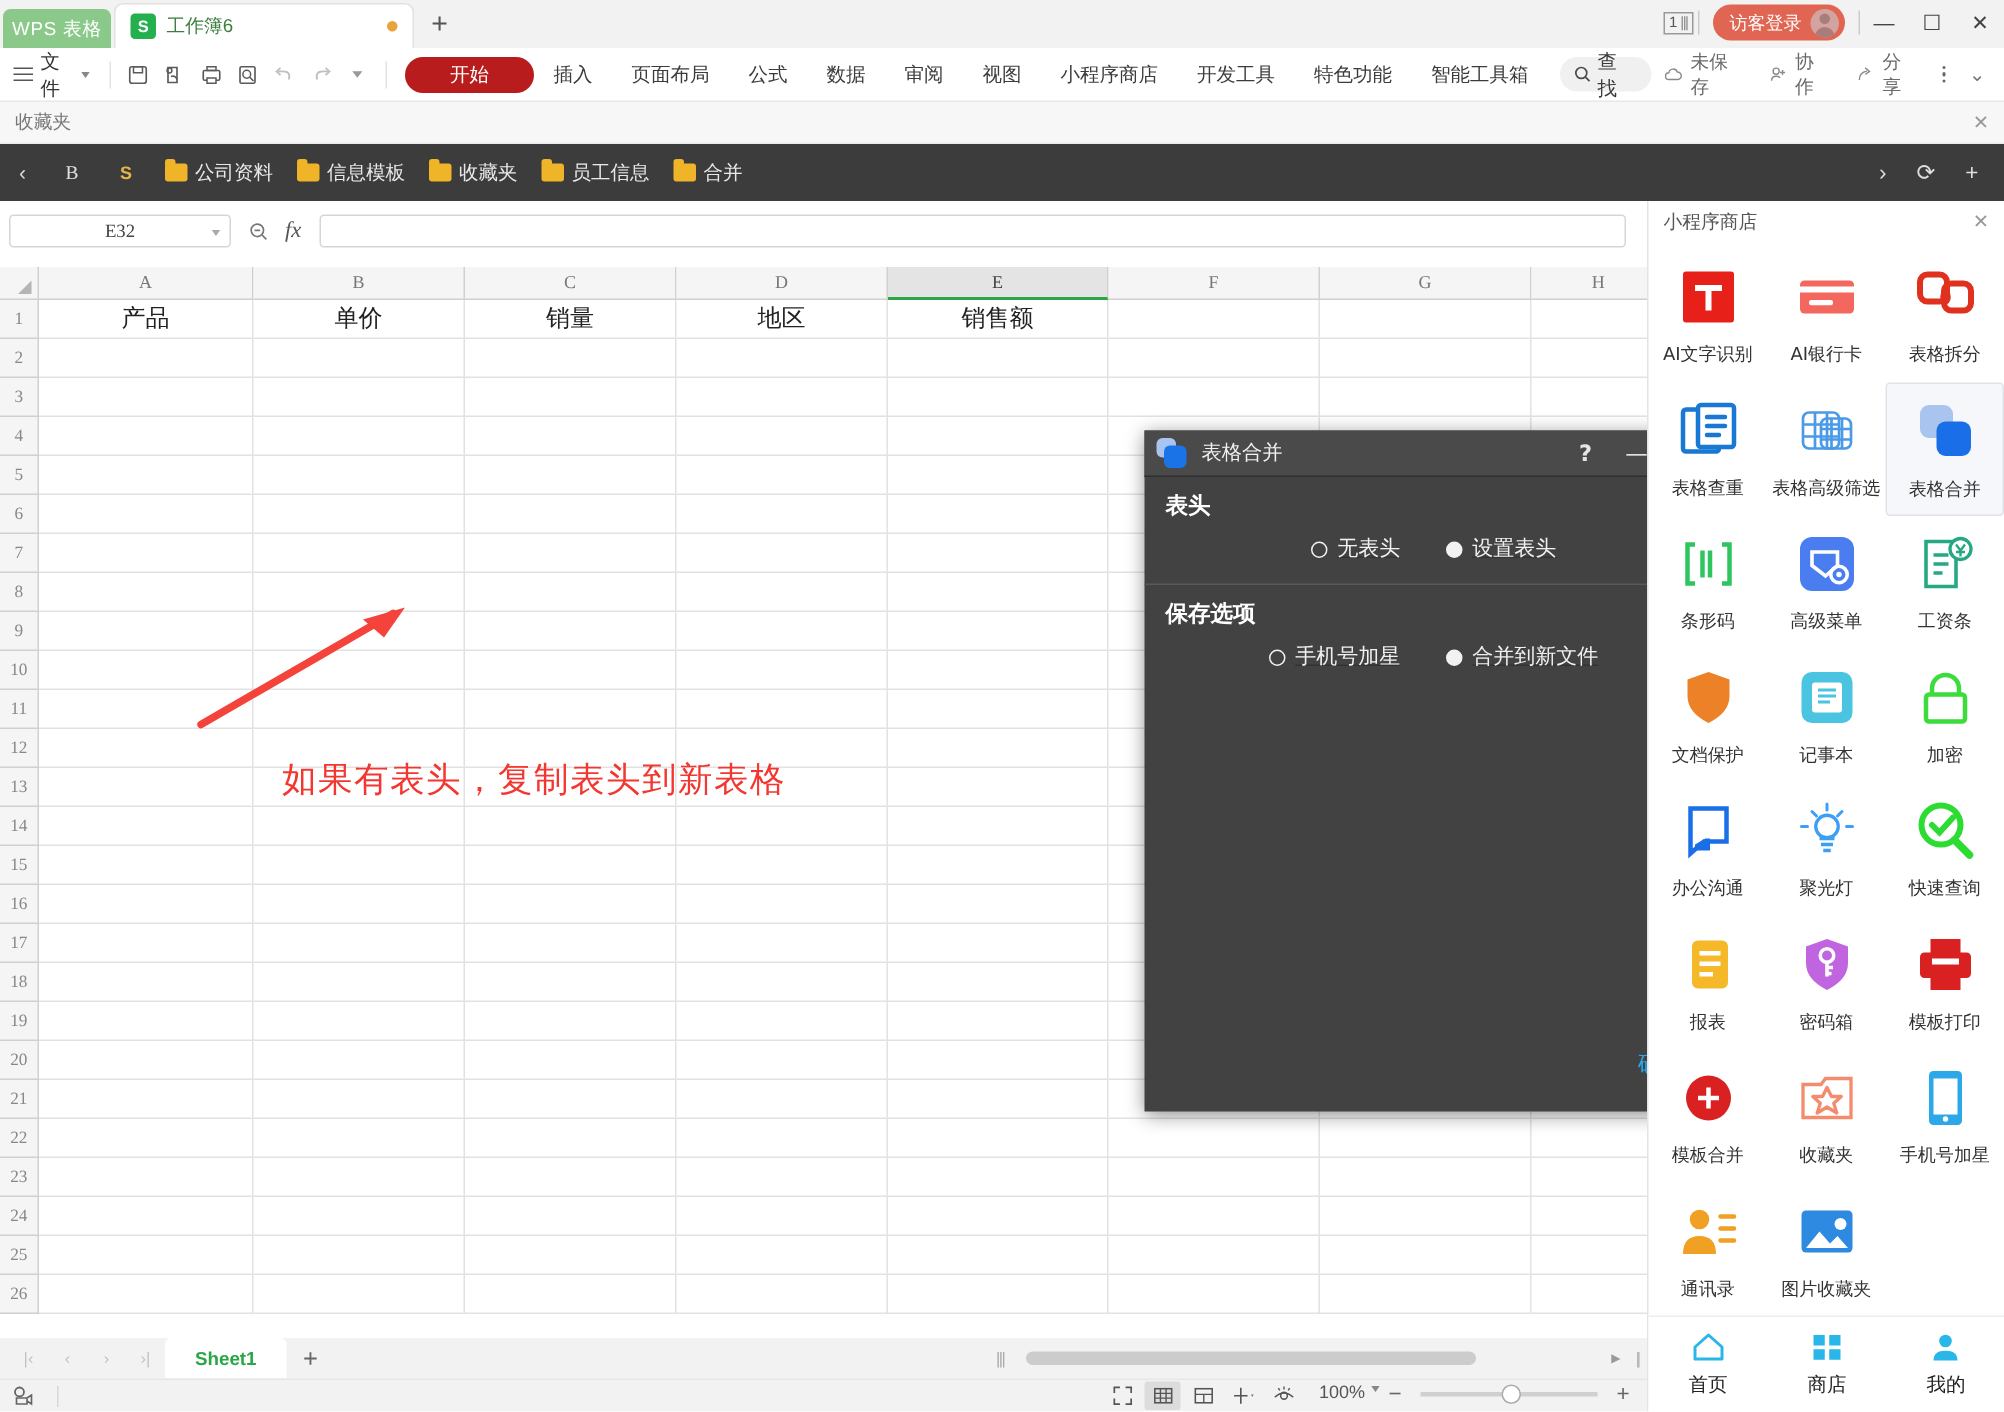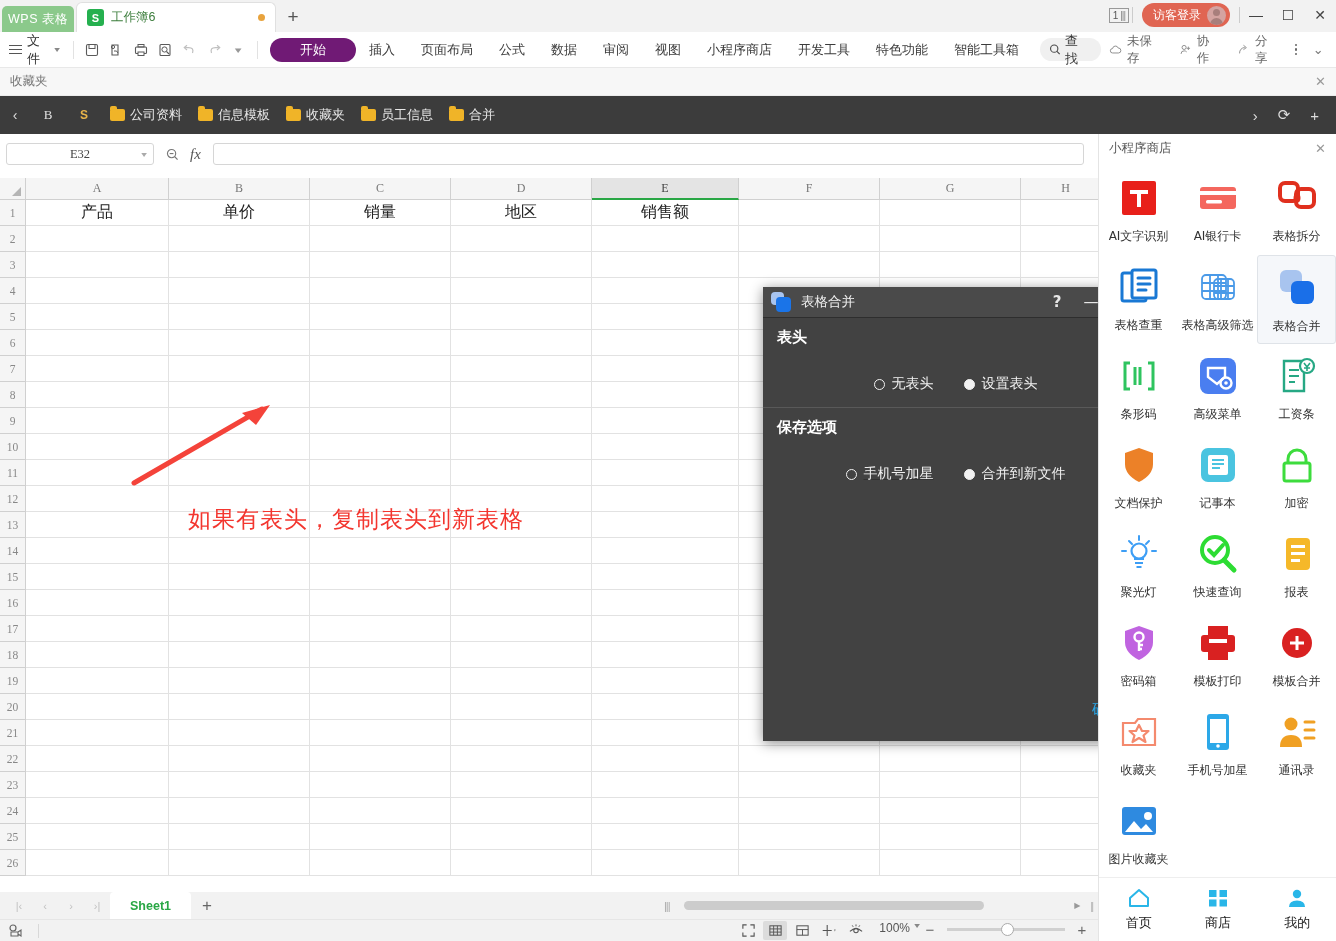--- a/index.html
+++ b/index.html
@@ -70,21 +70,21 @@
   }
   .rb-file { display:flex; align-items:center; gap:5px; padding:0 8px 0 9px; font-size:13px; color:#333; }
   .hamburger { display:inline-flex; flex-direction:column; gap:2.5px; }
   .hamburger i { display:block; width:13px; height:1.5px; background:#555; }
   .caret { font-size:8px; color:#888; transform:scaleX(1.4); }
   .rb-sep { width:1px; height:18px; background:#e2e2e2; margin:0 6px; }
   .rb-icon { width:26px; height:26px; display:flex; align-items:center; justify-content:center; color:#5a5a5a; }
   .rb-icon svg { display:block; }
   .rb-tabs { display:flex; align-items:center; gap:0px; margin-left:6px; }
   .rb-tab { padding:0 13px; height:24px; line-height:24px; font-size:13px; color:#3b3b3b; white-space:nowrap;}
-  .rb-tab.active { background:#701a75; color:#fff; border-radius:12px; padding:0 30px; }
+  .rb-tab.active { background:#b91c1c; color:#fff; border-radius:12px; padding:0 30px; }
   .rb-find {
     display:flex; align-items:center; gap:4px; background:#f0f0f0; border-radius:13px;
     height:23px; padding:0 12px 0 9px; font-size:13px; color:#3b3b3b; margin-left:8px;
   }
   .ribbon-right { margin-left:auto; display:flex; align-items:center; gap:2px; padding-right:6px; }
   .rr-item { display:flex; align-items:center; gap:4px; font-size:12.5px; color:#6a6a6a; padding:0 8px; }
   .dots-v { display:flex; flex-direction:column; gap:2px; align-items:center; padding:0 7px;}
   .dots-v i{width:2.5px;height:2.5px;border-radius:50%;background:#666;display:block;}
 
   
@@ -186,21 +186,21 @@
   .dlg-ctrls { margin-left:auto; display:flex; align-items:center; gap:0; }
   .dlg-ctrl { width:34px; height:28px; display:flex; align-items:center; justify-content:center; color:#e6e6e6; font-size:15px;}
   .dlg-ctrl.q { font-weight:bold; font-size:15px; }
   .dlg-ctrl.x { font-size:19px; font-weight:300;}
   .dlg-section { border-bottom:1px solid #595959; padding:10px 0 14px 0; }
   .dlg-sec-head { display:flex; align-items:baseline; padding:0 14px; }
   .dlg-h { color:#fff; font-size:15px; font-weight:bold; }
   .dlg-count { color:#e8e8e8; font-size:13px; margin-left:40px; }
   .dlg-link { text-align:center; color:#29a8ea; font-size:14px; margin-top:14px; }
   .dlg-link .num { margin-right:7px; }
-  .radio-row { display:flex; justify-content:center; gap:30px; margin-top:28px;text-decoration:underline; }
+  .radio-row { display:flex; justify-content:center; gap:30px; margin-top:10px;text-decoration:underline; }
   .radio-opt { display:flex; align-items:center; gap:7px; color:#f0f0f0; font-size:14px; }
   .radio {
     width:11px; height:11px; border-radius:50%; border:1.6px solid #f2f2f2; flex:none; background:transparent;
   }
   .radio.on { background:#f2f2f2; border-color:#f2f2f2; }
   .dlg-confirm { position:absolute; right:26px; bottom:22px; color:#29a8ea; font-size:15px; }
 
   
   .rpanel {
     position:absolute; left:1098px; top:134px; width:238px; height:807px;
@@ -943,20 +943,29 @@
             <svg width="42" height="42" viewBox="0 0 42 42">
               <path d="M12 20 v-5 a9 9 0 0 1 18 0 v5" fill="none" stroke="#3ddc3d" stroke-width="3"></path>
               <rect x="8" y="19" width="26" height="18" rx="2" fill="none" stroke="#3ddc3d" stroke-width="3"></rect>
             </svg>
           </div>
           <div class="rp-lbl">加密</div>
         </div>
         <div class="rp-cell">
           <div class="rp-ic">
             <svg width="42" height="42" viewBox="0 0 42 42">
+              <path d="M9 6 h24 v22 h-15 l-9 8z" fill="none" stroke="#1a6fe8" stroke-width="3"></path>
+              <path d="M12 30 l7 -4 h3 v8 h-10z" fill="#1a6fe8"></path>
+            </svg>
+          </div>
+          <div class="rp-lbl">办公沟通</div>
+        </div>
+        <div class="rp-cell">
+          <div class="rp-ic">
+            <svg width="42" height="42" viewBox="0 0 42 42">
               <circle cx="21" cy="18" r="7.5" fill="none" stroke="#3d9ef5" stroke-width="2.2"></circle>
               <path d="M16 26 h10 M17 30 h8 M18.5 34 h5" stroke="#3d9ef5" stroke-width="2.2"></path>
               <g stroke="#3d9ef5" stroke-width="2" stroke-linecap="round">
                 <path d="M21 3 v4 M8 18 h-4 M34 18 h4 M11 8 l3 3 M31 8 l-3 3"></path>
               </g>
             </svg>
           </div>
           <div class="rp-lbl">聚光灯</div>
         </div>
         <div class="rp-cell">

